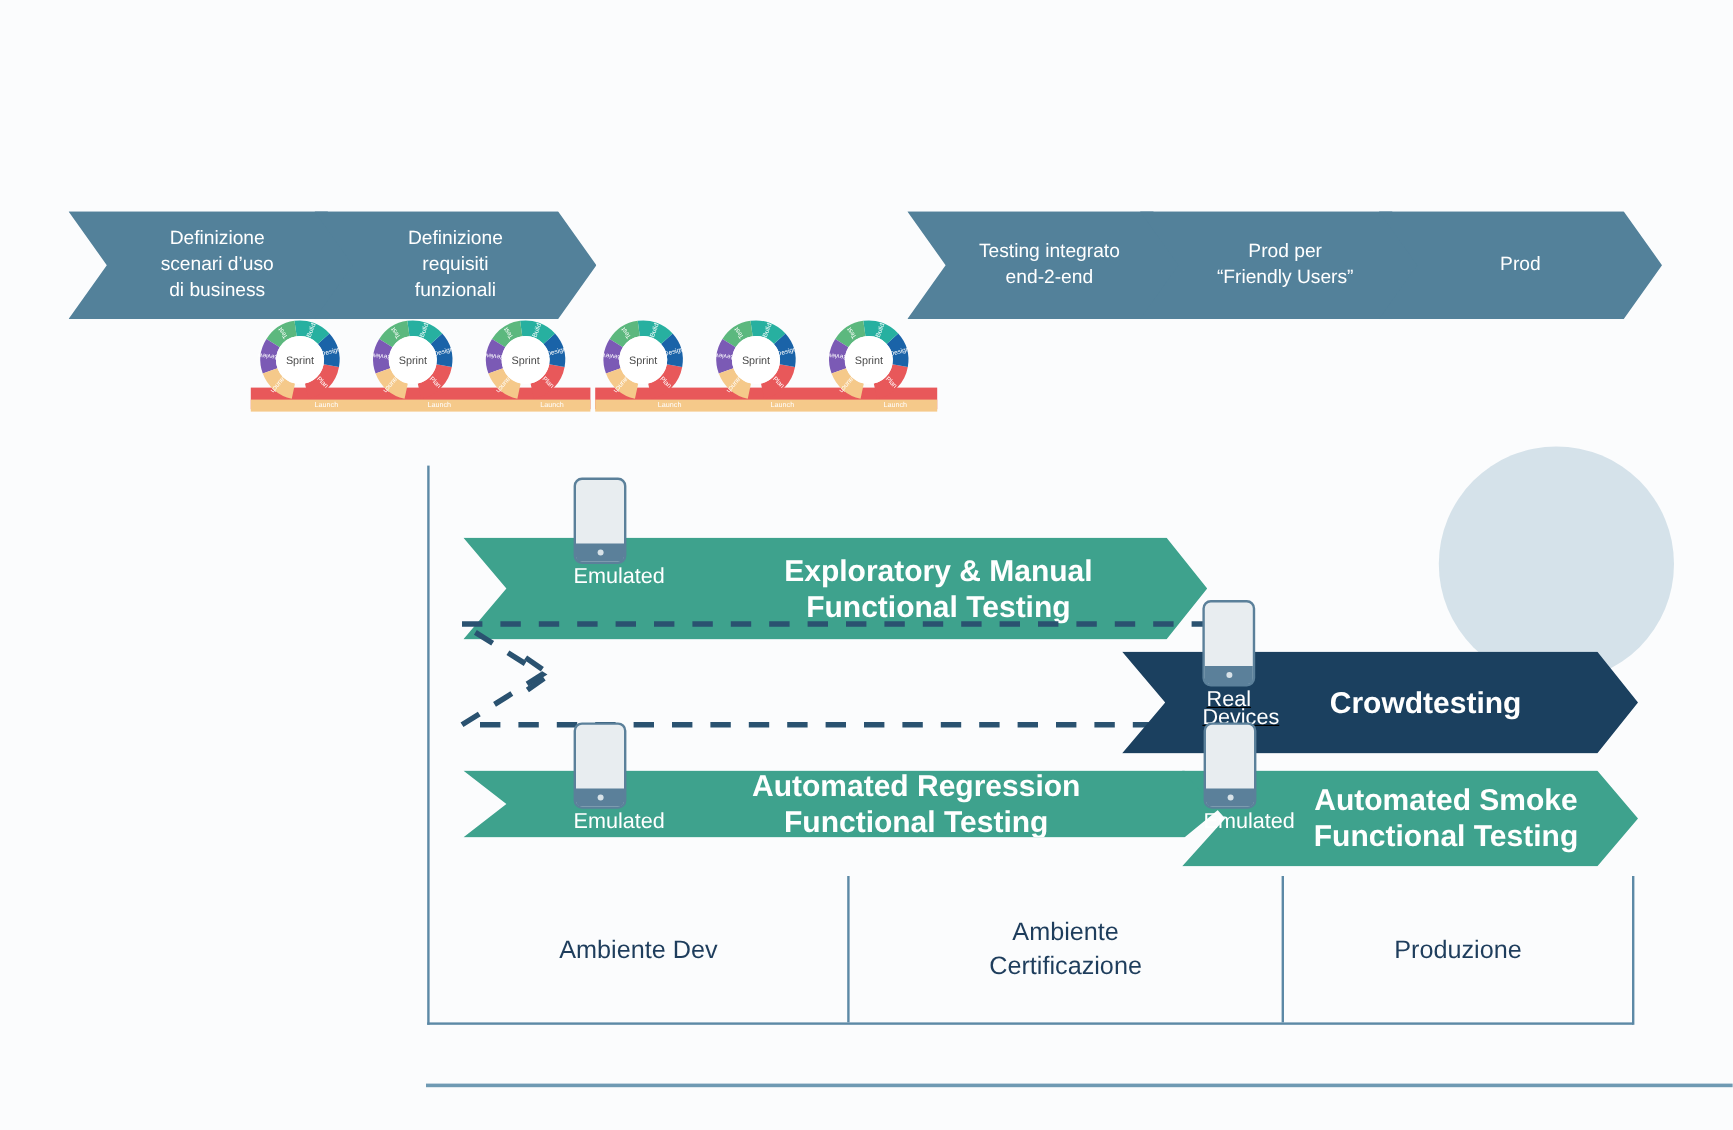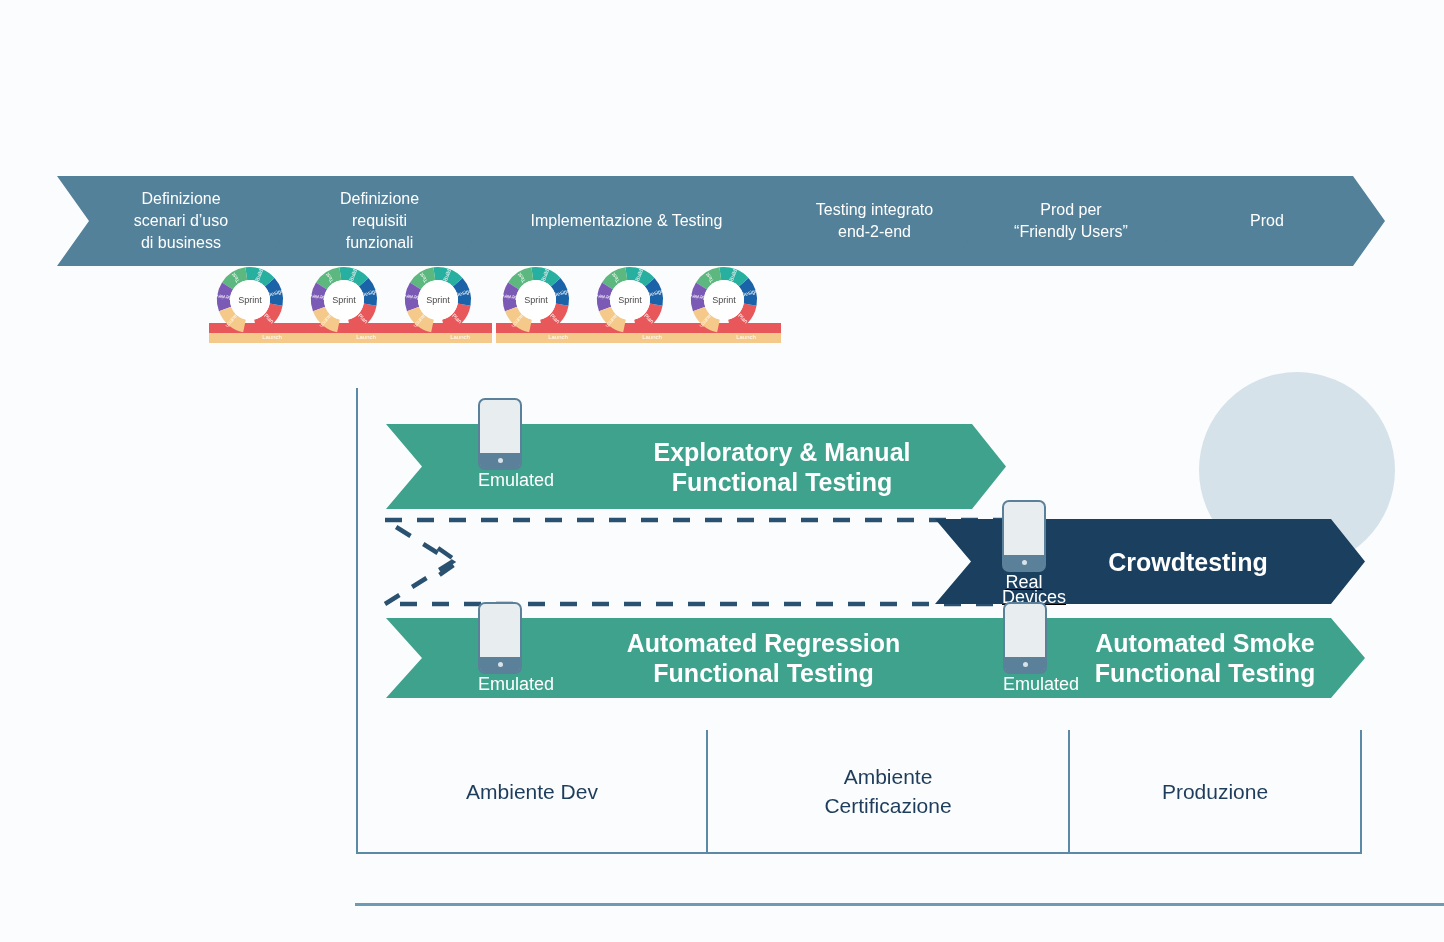--- a/index.html
+++ b/index.html
@@ -31,21 +31,21 @@
                clip-path:polygon(0 0, calc(100% - 32px) 0, 100% 50%, calc(100% - 32px) 100%, 0 100%, 32px 50%);}
 
   
   .sprint-zone{position:absolute;left:205px;top:265px;width:580px;height:90px;}
 
   
   .panel-frame{position:absolute;left:356px;top:388px;width:1006px;height:466px;}
   .panel-frame .vline{position:absolute;width:1.6px;background:#5c89a6;}
   .panel-frame .hline{position:absolute;height:1.6px;background:#5c89a6;}
 
-  .lane{position:absolute;display:flex;align-items:center;}
+  .lane{position:absolute;display:flex;align-items:center;margin-top:24px;}
   .lane-txt{color:#ffffff;font-weight:bold;font-size:25px;line-height:30px;text-align:center;
     white-space:pre-line;width:100%;}
 
   .teal{background:#3ea28d;}
   .navy{background:#1b405f;align-items:center;}
 
   .chev-lane{
     -webkit-clip-path:polygon(0 0, calc(100% - 34px) 0, 100% 50%, calc(100% - 34px) 100%, 0 100%, 36px 50%);
     clip-path:polygon(0 0, calc(100% - 34px) 0, 100% 50%, calc(100% - 34px) 100%, 0 100%, 36px 50%);
   }
@@ -82,23 +82,20 @@
   <div class="phase-band">
     <div class="phase first" style="left:57px;width:248px;">
       <span class="ptxt">Definizione
 scenari d’uso
 di business</span>
     </div>
     <div class="phase mid" style="left:262px;width:235px;">
       <span class="ptxt">Definizione
 requisiti
 funzionali</span>
-    </div>
-    <div class="phase mid" style="left:454px;width:345px;">
-      <span class="ptxt">Implementazione &amp; Testing</span>
     </div>
     <div class="phase mid" style="left:756px;width:237px;">
       <span class="ptxt">Testing integrato
 end-2-end</span>
     </div>
     <div class="phase mid" style="left:950px;width:242px;">
       <span class="ptxt">Prod per
 “Friendly Users”</span>
     </div>
     <div class="phase mid" style="left:1149px;width:236px;">
@@ -293,21 +290,21 @@
   <div class="phone" style="left:1002px;top:500px;text-decoration:underline;">
     <div class="body">
       <div class="bar">
         <div class="dot"></div>
       </div>
     </div>
     <div class="cap">Real
 Devices</div>
   </div>
 
-  <div class="lane teal chev-lane" style="left:386px;top:618px;width:635px;height:80px;">
+  <div class="lane teal chev-lane" style="left:386px;top:618px;width:635px;height:56px;">
     <div class="lane-txt" style="padding-left:180px;padding-right:60px;width:auto;flex:1;">Automated Regression
 Functional Testing</div>
   </div>
   <div class="lane teal chev-lane" style="left:985px;top:618px;width:380px;height:80px;">
     <div class="lane-txt" style="padding-left:90px;padding-right:30px;width:auto;flex:1;">Automated Smoke
 Functional Testing</div>
   </div>
 
   <div class="phone" style="left:478px;top:602px;">
     <div class="body">

